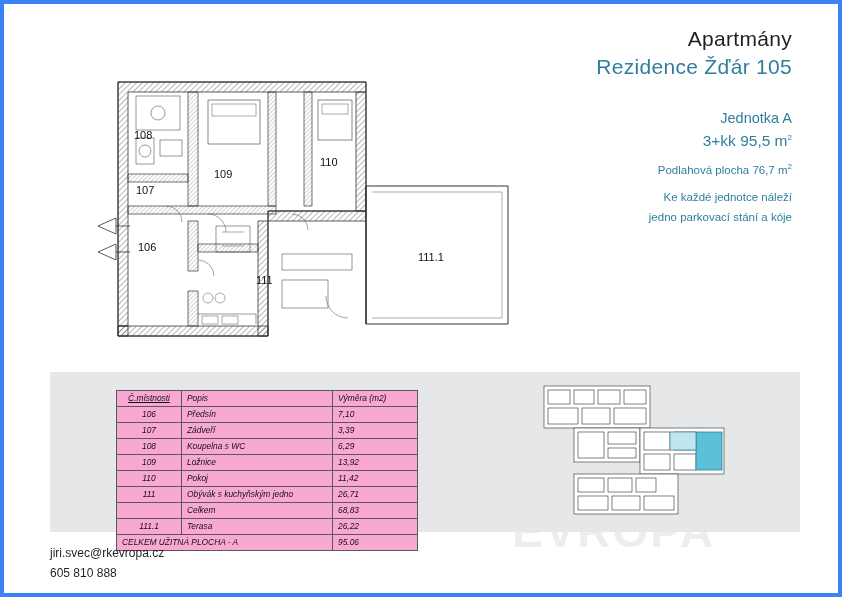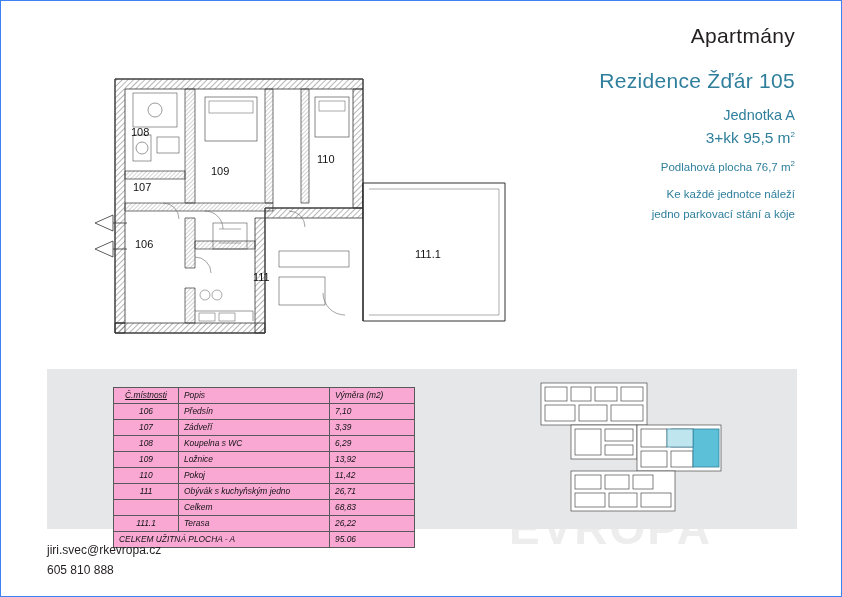--- a/index.html
+++ b/index.html
@@ -9,21 +9,21 @@
     font-family:"Liberation Sans", sans-serif;
     color:#1a1a1a;
     overflow:hidden;
     position:relative;
   }
   .page{
     position:absolute;
     left:0;top:0;
     width:842px;height:597px;
     box-sizing:border-box;
-    border:1px solid #3b82f6;
+    border:4px solid #3b82f6;
     background:#fff;
   }
 
   
   .header{
     position:absolute;
     right:46px;
     top:22px;
     text-align:right;
     width:420px;
@@ -32,21 +32,21 @@
     font-size:21px;
     color:#231f20;
     letter-spacing:.3px;
     line-height:1.25;
   }
   .h-sub{
     font-size:21px;
     color:#2f7f9c;
     letter-spacing:.3px;
     line-height:1.3;
-    margin-top:18px;
+    margin-top:1px;
   }
   .unit-block{
     position:absolute;
     right:46px;
     top:103px;
     text-align:right;
     width:420px;
   }
   .u-line1{
     font-size:14.5px;

